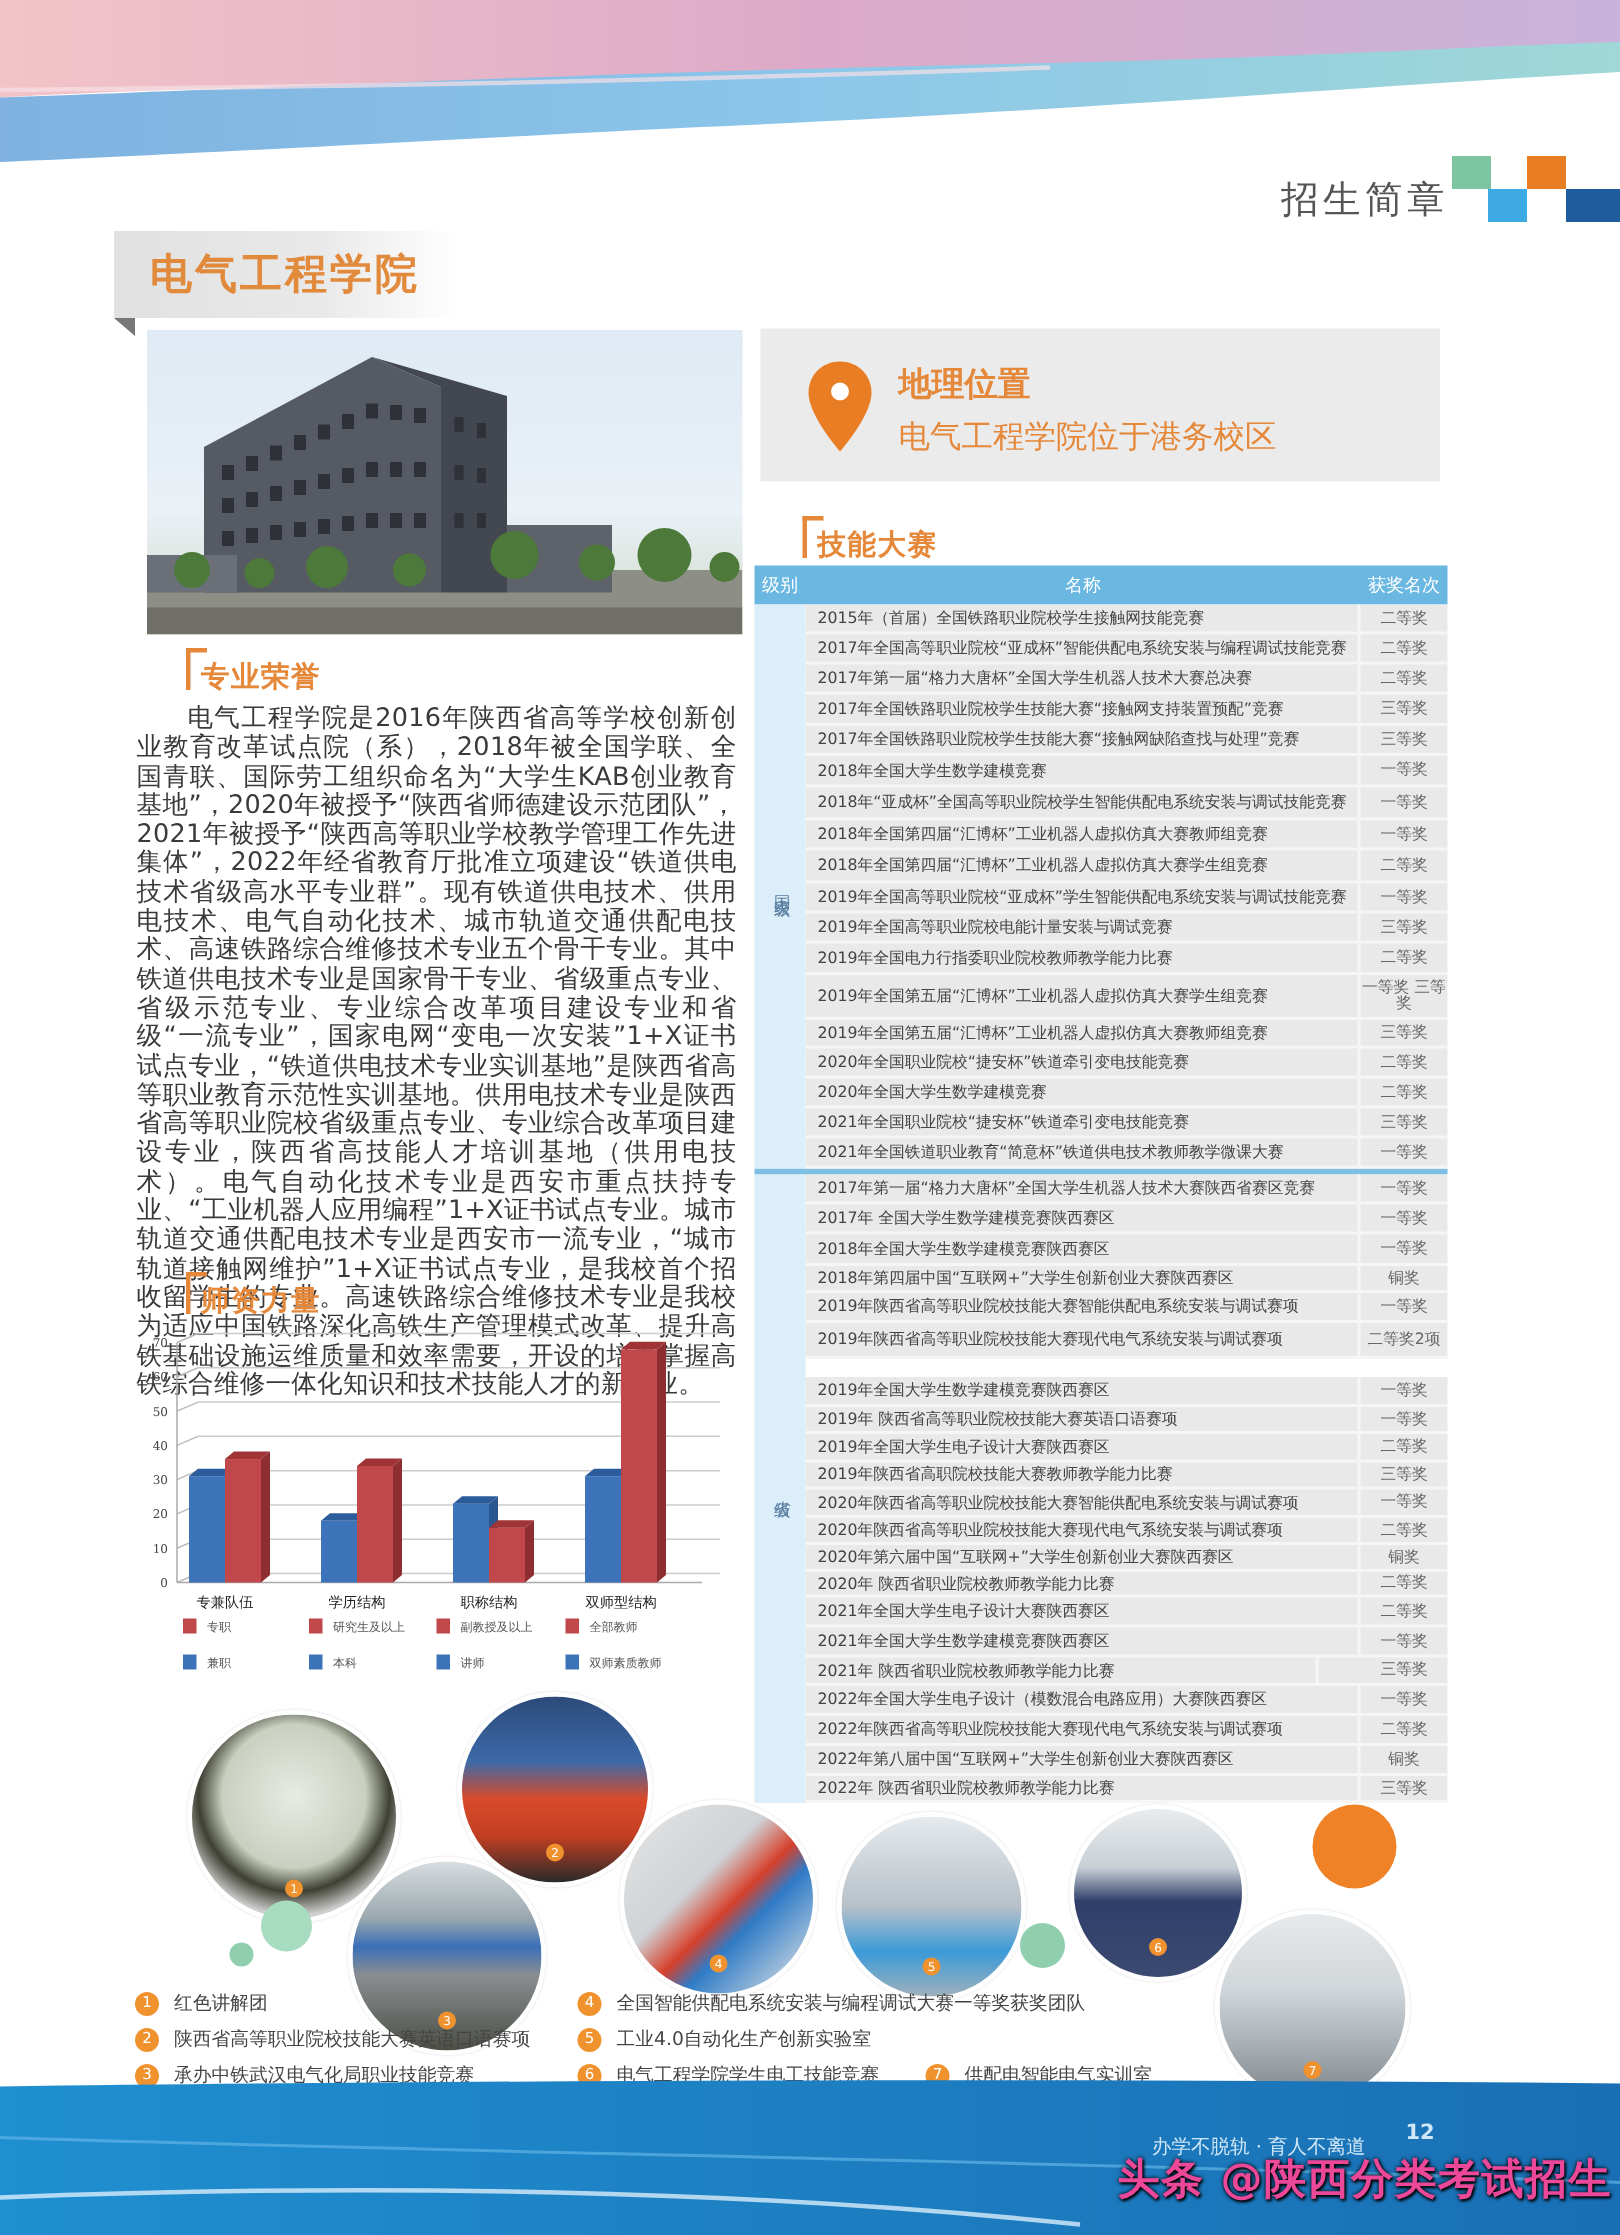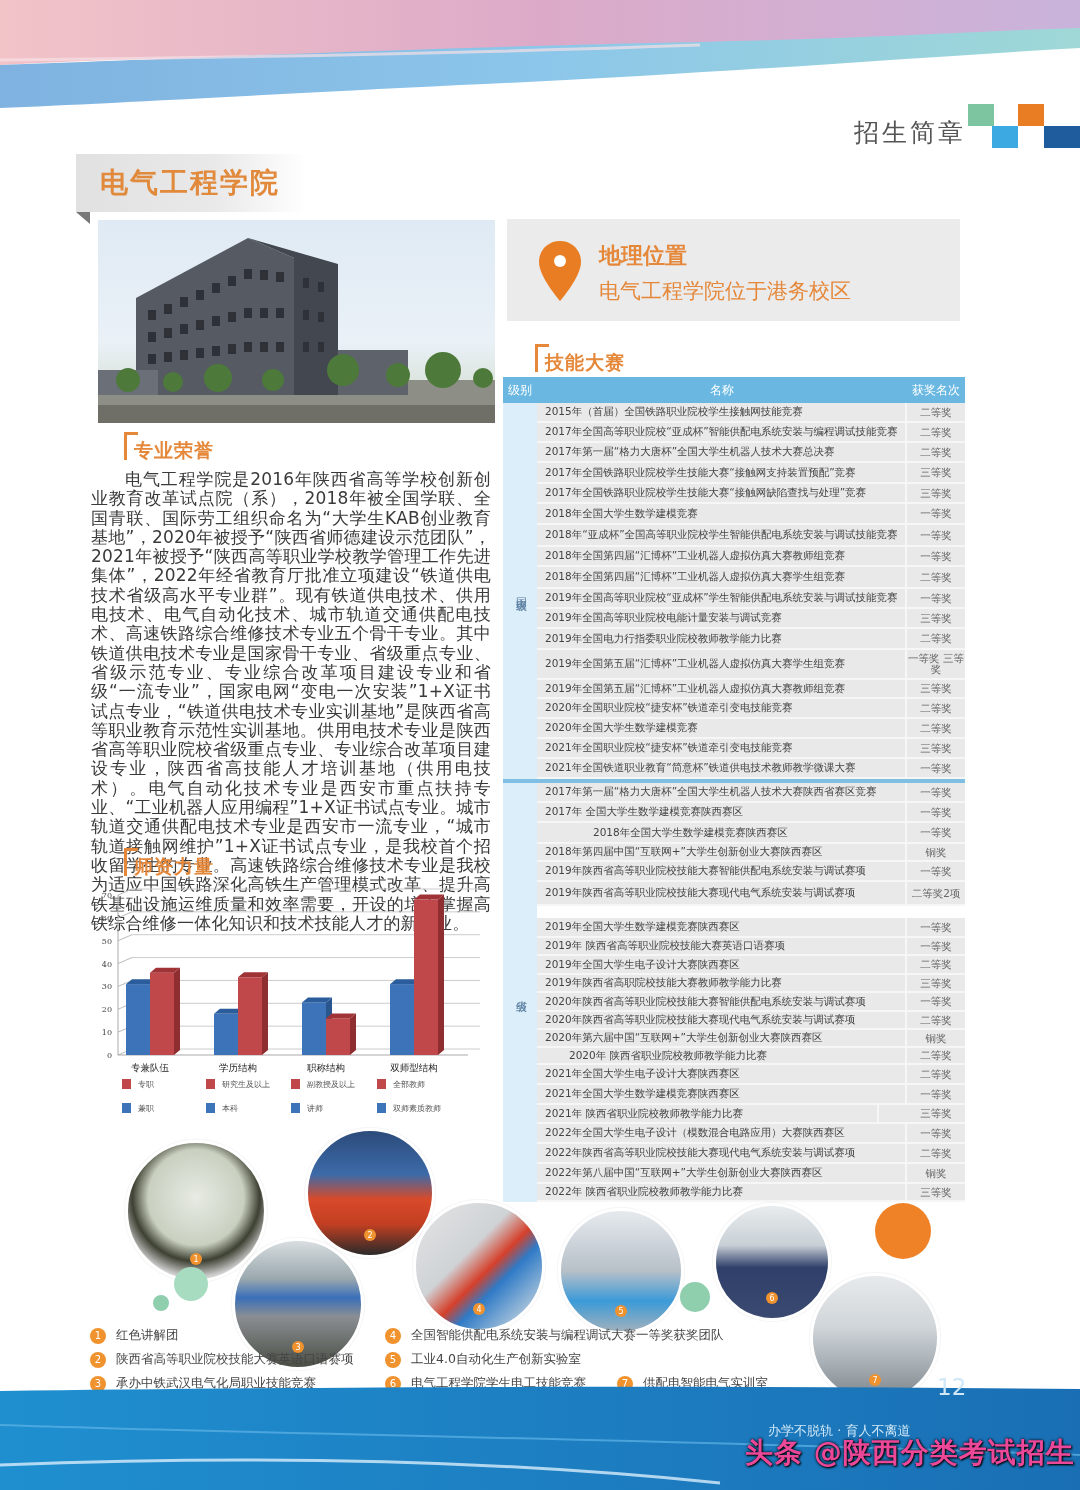--- a/index.html
+++ b/index.html
@@ -66,21 +66,21 @@
   .dot { position: absolute; border-radius: 50%; }
 
   
   .caps { position: absolute; left: 0; top: 0; }
   .cap { position: absolute; display: flex; align-items: center; font-size: 12.5px; color: #444; white-space: nowrap; }
   .cap .num { width: 16px; height: 16px; border-radius: 50%; background: #f0922e; color: #fff; font-size: 10px; display: flex; align-items: center; justify-content: center; margin-right: 10px; }
 
   
   .bottom-band { position: absolute; left: 0; top: 1385px; width: 1080px; height: 105px; }
   .slogan { position: absolute; left: 768px; top: 1422px; font-size: 13px; color: #cfe7f7; }
-  .page-num { position: absolute; left: 937px; top: 1374px; font-size: 23px; color: #cfe7f7; }
+  .page-num { position: absolute; left: 937px; top: 1414px; font-size: 14px; color: #cfe7f7; font-weight: bold; }
   .watermark { position: absolute; left: 745px; top: 1434px; font-size: 28px; color: #ec4899; font-weight: bold; letter-spacing: 1px;
     text-shadow: 0 0 3px #000, 1px 1px 2px #000; white-space: nowrap; }
 </style>
 </head>
 <body>
 
 <svg class="top-wave" viewBox="0 0 1080 120" preserveAspectRatio="none">
   <defs>
     <linearGradient id="gPink" x1="0" x2="1" y1="0" y2="0">
       <stop offset="0" stop-color="#f2c4c8"></stop>
@@ -362,21 +362,21 @@
         </div>
         <div class="group-rows">
           <div class="row" style="height: 20px;">
             <div class="name">2017年第一届“格力大唐杯”全国大学生机器人技术大赛陕西省赛区竞赛</div>
             <div class="award">一等奖</div>
           </div>
           <div class="row" style="height: 20px;">
             <div class="name">2017年 全国大学生数学建模竞赛陕西赛区</div>
             <div class="award">一等奖</div>
           </div>
-          <div class="row" style="height: 21px; padding-left: 48px;">
+          <div class="row" style="height: 21px;">
             <div class="name">2018年全国大学生数学建模竞赛陕西赛区</div>
             <div class="award">一等奖</div>
           </div>
           <div class="row" style="height: 18px;">
             <div class="name">2018年第四届中国“互联网+”大学生创新创业大赛陕西赛区</div>
             <div class="award">铜奖</div>
           </div>
           <div class="row" style="height: 20px;">
             <div class="name">2019年陕西省高等职业院校技能大赛智能供配电系统安装与调试赛项</div>
             <div class="award">一等奖</div>
@@ -406,21 +406,21 @@
             <div class="award">一等奖</div>
           </div>
           <div class="row" style="height: 18px;">
             <div class="name">2020年陕西省高等职业院校技能大赛现代电气系统安装与调试赛项</div>
             <div class="award">二等奖</div>
           </div>
           <div class="row" style="height: 18px;">
             <div class="name">2020年第六届中国“互联网+”大学生创新创业大赛陕西赛区</div>
             <div class="award">铜奖</div>
           </div>
-          <div class="row" style="height: 17px; padding-left: 24px;">
+          <div class="row" style="height: 17px;">
             <div class="name">2020年 陕西省职业院校教师教学能力比赛</div>
             <div class="award">二等奖</div>
           </div>
           <div class="row" style="height: 20px;">
             <div class="name">2021年全国大学生电子设计大赛陕西赛区</div>
             <div class="award">二等奖</div>
           </div>
           <div class="row" style="height: 20px;">
             <div class="name">2021年全国大学生数学建模竞赛陕西赛区</div>
             <div class="award">一等奖</div>

